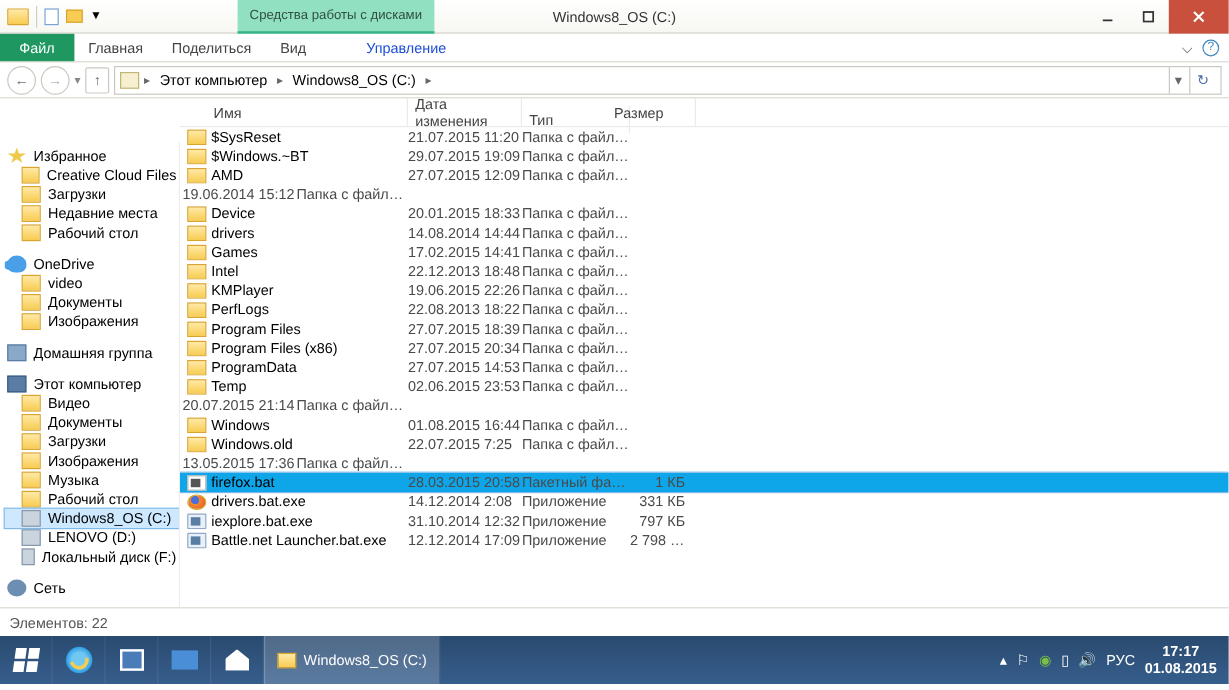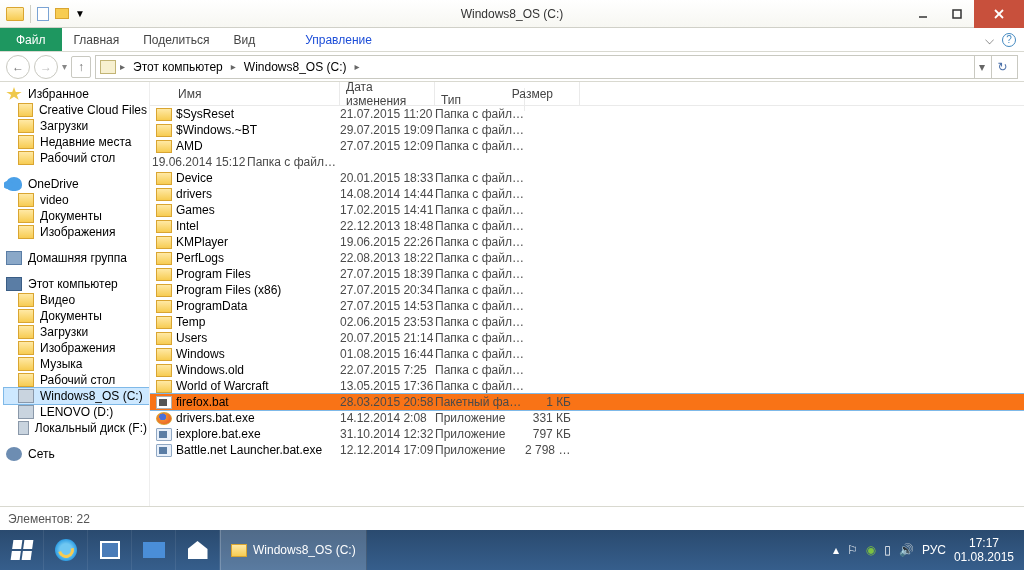--- a/index.html
+++ b/index.html
@@ -34,21 +34,21 @@
 .crumbs { flex: 1; height: 24px; border: 1px solid #c9c9c1; background: #fff; display: flex; align-items: center; padding: 0 4px; gap: 2px; }
 .crumb-ico { width: 16px; height: 14px; background:#f7f0d0; border:1px solid #c2b475; }
 .crumb-sep { color: #666; font-size: 10px; padding: 0 2px; }
 .crumb { padding: 0 4px; color:#000; }
 .addr .reload { width:22px; border-left:1px solid #c9c9c1; height:100%; display:flex; align-items:center; justify-content:center; color:#4a6fa8; }
 .search { width: 180px; height: 24px; border: 1px solid #c9c9c1; background:#fff; display:flex; align-items:center; padding: 0 6px; color:#888; }
 .search .mag { margin-left:auto; color:#4a6fa8; }
 
 
 .body { display: flex; height: 424px; }
-.nav { width: 150px; border-right: 1px solid #eee; padding: 4px 0 4px 4px; overflow: hidden; }
+.nav { width: 150px; border-right: 1px solid #eee; padding: 4px 0 4px 4px; overflow: hidden; margin-top: 36px; }
 .nav-group { margin-bottom: 10px; }
 .nav-item { display: flex; align-items: center; gap: 6px; padding: 1px 2px 1px 14px; color:#000; white-space:nowrap; overflow:hidden; }
 .nav-item.header { padding-left: 2px; }
 .nav-item.selected { background:#cde8ff; outline:1px solid #7fb9e8; }
 .ico { width:16px; height:14px; display:inline-block; }
 .ico.star { background:#efc94c; clip-path: polygon(50% 0,61% 35%,98% 35%,68% 57%,79% 91%,50% 70%,21% 91%,32% 57%,2% 35%,39% 35%); }
 .ico.fold { background:linear-gradient(#ffe9a5,#f7cc52); border:1px solid #d9a531; }
 .ico.cloud { background:#4aa0e8; border-radius:50% 50% 40% 40%; position:relative; }
 .ico.cloud::before{content:"";position:absolute;width:10px;height:8px;background:#4aa0e8;border-radius:50%;left:-3px;top:4px;}
 .ico.home { background:#8aa8c8; border:1px solid #5a7da5; }
@@ -59,21 +59,21 @@
 
 .listpane { flex:1; display:flex; flex-direction:column; overflow:hidden; }
 .cols { display:flex; height:24px; border-bottom:1px solid #eaeaea; align-items:center; color:#444; }
 .col { padding: 0 6px; border-right:1px solid #eaeaea; height:100%; display:flex; align-items:center; }
 .c-name { width:190px; padding-left: 28px; }
 .c-date { width:95px; }
 .c-type { width:90px;margin-top:12px; }
 .c-size { width:55px; justify-content:flex-end; padding-right:26px;}
 .rows { overflow:auto; }
 .row { display:flex; align-items:center; height:16px; padding-left:2px; color:#000; }
-.row.selected { background:#f97316; outline:1px solid #7fb9e8; }
+.row.selected { background:#0ea5e9; outline:1px solid #7fb9e8; }
 .row .cell { overflow:hidden; white-space:nowrap; text-overflow:ellipsis; }
 .row .rname { width:188px; display:flex; align-items:center; gap:4px; padding-left:4px; }
 .row .rdate { width:95px; color:#4a4a4a; }
 .row .rtype { width:90px; color:#4a4a4a; }
 .row .rsize { width:52px; text-align:right; color:#4a4a4a; padding-right:6px;}
 .fico { width:16px; height:13px; background:linear-gradient(#ffe9a5,#f7cc52); border:1px solid #d9a531; }
 .fico.bat { background:#fff; border:1px solid #b0b0b0; position:relative; }
 .fico.bat::after{content:"";position:absolute;left:2px;top:2px;width:8px;height:7px;background:#555;}
 .fico.exe { background:#e8f0fa; border:1px solid #90a8c4; position:relative; border-radius:1px;}
 .fico.exe::after{content:"";position:absolute;left:2px;top:2px;width:8px;height:7px;background:#5a7da5;}
@@ -87,34 +87,35 @@
 .taskbar .tbtn { width:44px; display:flex; align-items:center; justify-content:center; border-right:1px solid rgba(255,255,255,0.08); }
 .taskbar .task { display:flex; align-items:center; gap:6px; padding:0 10px; background:rgba(255,255,255,0.18); border-left:1px solid rgba(255,255,255,0.2); border-right:1px solid rgba(0,0,0,0.2); max-width:150px; }
 .taskbar .task span{ white-space:nowrap; overflow:hidden; text-overflow:ellipsis; font-size:12px;}
 .taskbar .tray { margin-left:auto; display:flex; align-items:center; gap:8px; padding:0 10px; font-size:11px; color:#fff;}
 .winlogo { width:20px; height:20px; display:grid; grid-template:1fr 1fr/1fr 1fr; gap:2px; transform:skewX(-8deg); }
 .winlogo div{ background:#fff; }
 .ie-ico{ width:22px;height:22px;border-radius:50%;background:radial-gradient(circle, #6fc7f2 40%, #2e9de3 70%); position:relative;}
 .ie-ico::after{content:"";position:absolute;inset:3px;border:3px solid #f7cc52;border-radius:50%;border-top-color:transparent;border-left-color:transparent;transform:rotate(30deg);}
 .store-ico{width:20px;height:18px;background:#4a7cb8;border:2px solid #fff;}
 .home-ico{width:20px;height:18px;background:#fff;clip-path:polygon(50% 0,100% 45%,100% 100%,0 100%,0 45%);}
-.clock { text-align:center; line-height:1.2; font-size:11px;}
+.clock { text-align:center; line-height:1.2; font-size:11px;font-weight:bold;}
 .arrow { font-size:10px; }
 </style>
 </head>
 <body>
 
 <div class="titlebar">
   <div class="qat">
     <span class="folder-ico"></span>
     <span class="sep"></span>
     <span class="props-ico"></span>
     <span class="newf-ico"></span>
     <span class="arrow">▼</span>
   </div>
+  <div class="contextual">Средства работы с дисками</div>
   <div class="win-title">Windows8_OS (C:)</div>
   <div class="win-ctrl">
     <div>
         <svg width="10" height="10">
           <line x1="1" y1="8" x2="9" y2="8" stroke="#333" stroke-width="1.5"></line>
         </svg>
       </div>
     <div>
         <svg width="10" height="10">
           <rect x="1" y="1" width="8" height="8" fill="none" stroke="#333" stroke-width="1.5"></rect>
@@ -386,24 +387,20 @@
         <div class="row ">
        <div class="cell rname">
             <span class="fico fold"></span>
             <span>Temp</span>
           </div>
        <div class="cell rdate">02.06.2015 23:53</div>
        <div class="cell rtype">Папка с файлами</div>
        <div class="cell rsize"></div>
      </div>
         <div class="row ">
-       <div class="cell rname">
-            <span class="fico fold"></span>
-            <span>Users</span>
-          </div>
        <div class="cell rdate">20.07.2015 21:14</div>
        <div class="cell rtype">Папка с файлами</div>
        <div class="cell rsize"></div>
      </div>
         <div class="row ">
        <div class="cell rname">
             <span class="fico fold"></span>
             <span>Windows</span>
           </div>
        <div class="cell rdate">01.08.2015 16:44</div>
@@ -413,24 +410,20 @@
         <div class="row ">
        <div class="cell rname">
             <span class="fico fold"></span>
             <span>Windows.old</span>
           </div>
        <div class="cell rdate">22.07.2015 7:25</div>
        <div class="cell rtype">Папка с файлами</div>
        <div class="cell rsize"></div>
      </div>
         <div class="row ">
-       <div class="cell rname">
-            <span class="fico fold"></span>
-            <span>World of Warcraft</span>
-          </div>
        <div class="cell rdate">13.05.2015 17:36</div>
        <div class="cell rtype">Папка с файлами</div>
        <div class="cell rsize"></div>
      </div>
         <div class="row selected">
        <div class="cell rname">
             <span class="fico bat"></span>
             <span>firefox.bat</span>
           </div>
        <div class="cell rdate">28.03.2015 20:58</div>

